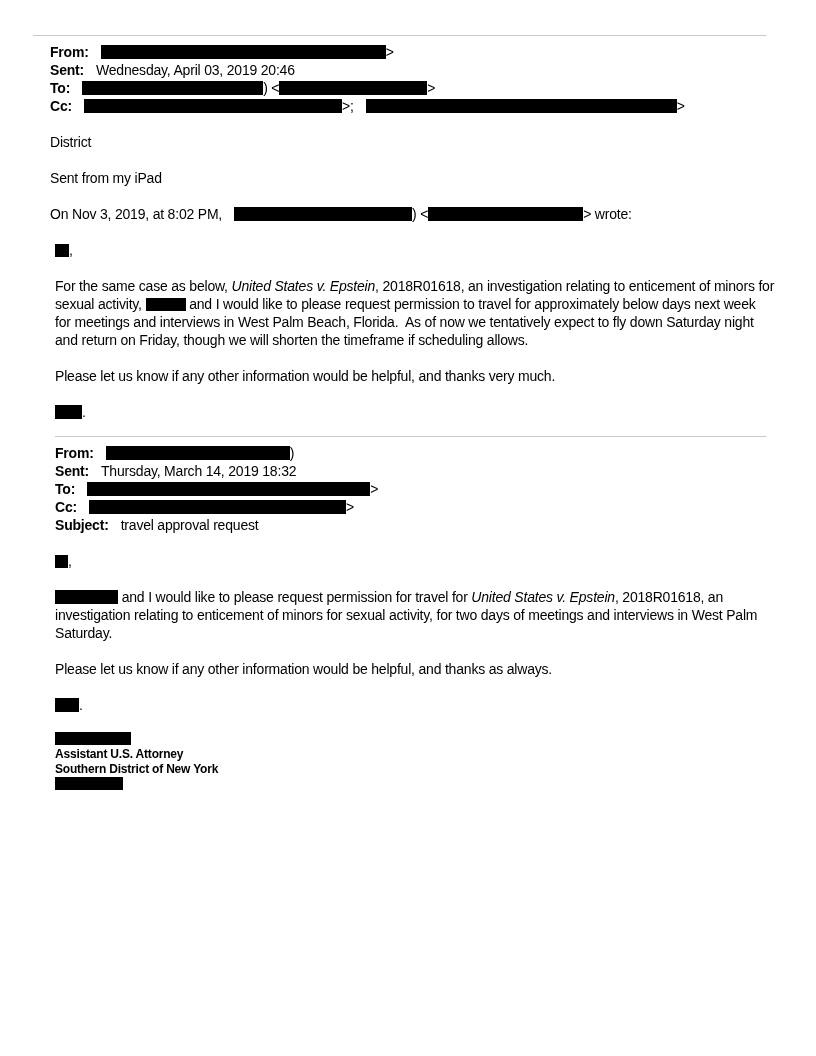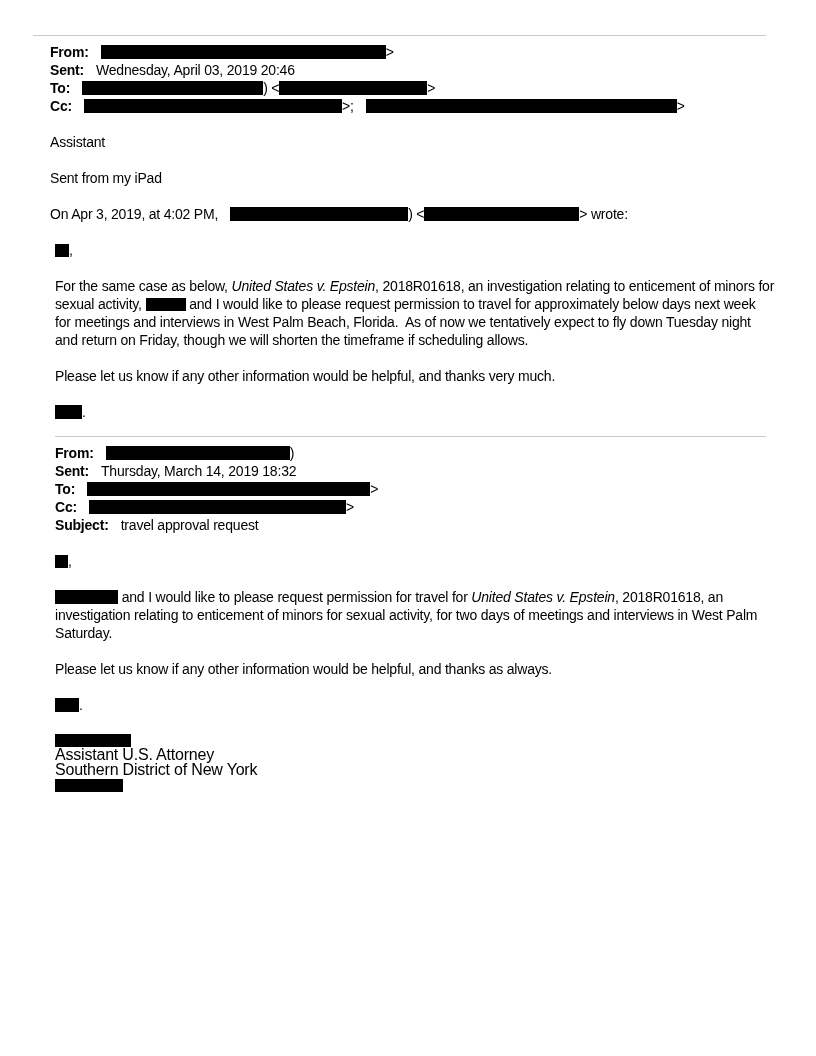--- a/index.html
+++ b/index.html
@@ -9,21 +9,21 @@
     background:#ffffff;
     font-family:"Liberation Sans",sans-serif;
     font-size:14px;
     letter-spacing:-0.2px;
     color:#000000;
     padding:0 50px;
     box-sizing:border-box;
     overflow:hidden;
   }
   .line{height:18px;line-height:18px;white-space:pre;overflow:visible;}
-  .sigline{height:15px;line-height:15px;white-space:pre;font-size:16px;}
+  .sigline{height:15px;line-height:15px;white-space:pre;font-size:12px;font-weight:bold;}
   .gap{height:18px;}
   .sp35{height:35px;}
   .sp7{height:7px;}
   .sp15{height:15px;}
   .indent{margin-left:5px;}
   .rule{border-top:1px solid #c9c9c9;height:0;}
   .rule1{margin-left:-17px;width:733px;}
   .rule2{margin-left:5px;width:711px;}
   b{font-weight:bold;}
   i{}
@@ -46,35 +46,35 @@
   <div class="sp7"></div>
 
   <div>
     <div class="line"><b>From:</b><span class="bar h14 ml4" style="width:285px"></span><span>&gt;</span></div>
     <div class="line"><b>Sent:</b><span class="ml4">Wednesday, April 03, 2019 20:46</span></div>
     <div class="line"><b>To:</b><span class="bar h14 ml4" style="width:181px"></span><span>) &lt;</span><span class="bar h14" style="width:148px"></span><span>&gt;</span></div>
     <div class="line"><b>Cc:</b><span class="bar h14 ml4" style="width:258px"></span><span>&gt;;</span><span class="bar h14 ml4" style="width:311px"></span><span>&gt;</span></div>
   </div>
 
   <div class="gap"></div>
-  <div class="line">Assistant</div>
+  <div class="line">District</div>
   <div class="gap"></div>
   <div class="line">Sent from my iPad</div>
   <div class="gap"></div>
 
-  <div class="line"><span>On Apr 3, 2019, at 4:02 PM,</span><span class="bar h14 ml4" style="width:178px"></span><span>) &lt;</span><span class="bar h14" style="width:155px"></span><span>&gt; wrote:</span></div>
+  <div class="line"><span>On Nov 3, 2019, at 8:02 PM,</span><span class="bar h14 ml4" style="width:178px"></span><span>) &lt;</span><span class="bar h14" style="width:155px"></span><span>&gt; wrote:</span></div>
 
   <div class="gap"></div>
 
   <div class="indent">
     <div class="line"><span class="bar" style="width:14px"></span><span>,</span></div>
     <div class="gap"></div>
     <div class="line"><span>For the same case as below, </span><i>United States v. Epstein</i><span>, 2018R01618, an investigation relating to enticement of minors for</span></div>
     <div class="line"><span>sexual activity, </span><span class="bar" style="width:40px"></span><span> and I would like to please request permission to travel for approximately below days next week</span></div>
-    <div class="line">for meetings and interviews in West Palm Beach, Florida.  As of now we tentatively expect to fly down Tuesday night</div>
+    <div class="line">for meetings and interviews in West Palm Beach, Florida.  As of now we tentatively expect to fly down Saturday night</div>
     <div class="line">and return on Friday, though we will shorten the timeframe if scheduling allows.</div>
     <div class="gap"></div>
     <div class="line">Please let us know if any other information would be helpful, and thanks very much.</div>
     <div class="gap"></div>
     <div class="line"><span class="bar h14" style="width:27px"></span><span>.</span></div>
   </div>
 
   <div class="sp15"></div>
   <div class="rule rule2"></div>
   <div class="sp7"></div>

